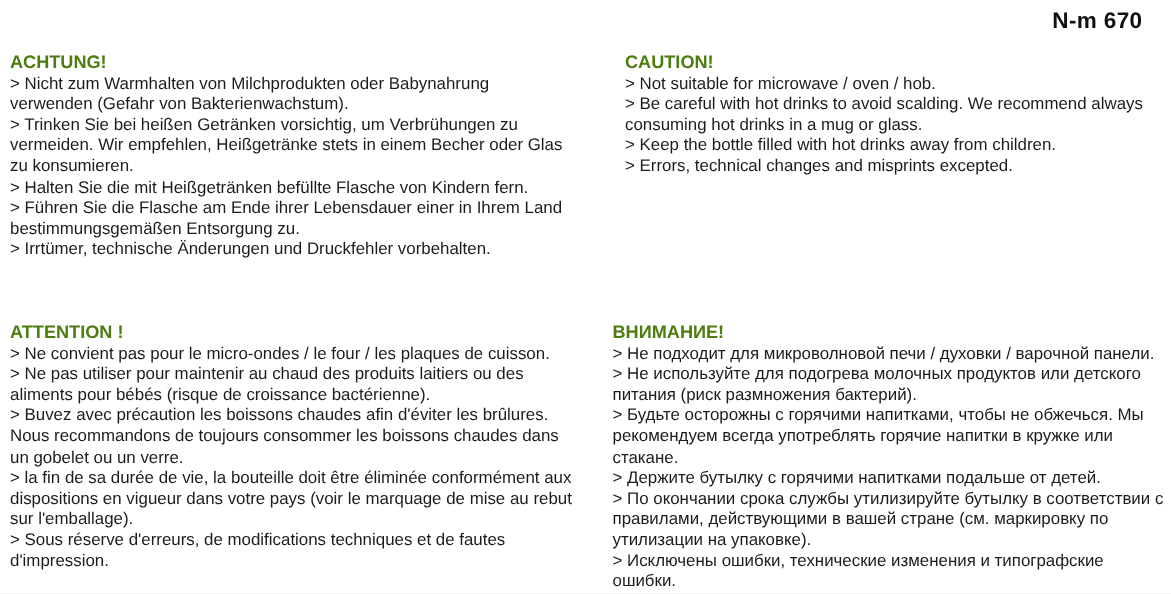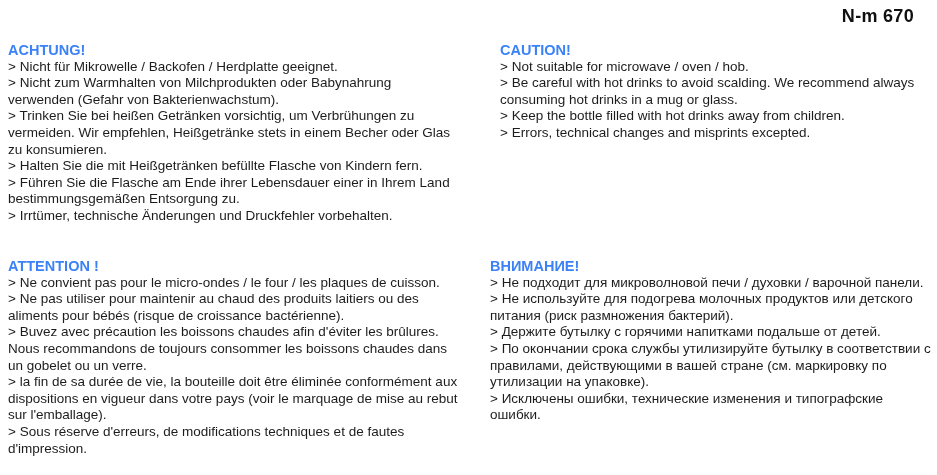--- a/index.html
+++ b/index.html
@@ -22,40 +22,39 @@
     color: #101010;
   }
   .warn-section {
     position: absolute;
     font-size: 13.5px;
     line-height: 16.6px;
   }
   .warn-section .heading {
     font-size: 14.5px;
     font-weight: 700;
-    color: #3b82f6;
+    color: #4d7c0f;
     margin: 0;
     line-height: 16.6px;
   }
   .warn-section p { margin: 0; }
   .sec-de { left: 8px;   top: 42px;  width: 452px; }
   .sec-en { left: 500px; top: 42px;  width: 443px; }
   .sec-fr { left: 8px;   top: 258px; width: 452px; }
   .sec-ru { left: 490px; top: 258px; width: 447px; }
 </style>
 </head>
 <body>
 
 <div class="sheet">
 
   <div class="doc-code">N-m 670</div>
 
   <div class="warn-section sec-de">
     <p class="heading">ACHTUNG!</p>
-    <p>&gt; Nicht für Mikrowelle / Backofen / Herdplatte geeignet.</p>
     <p>&gt; Nicht zum Warmhalten von Milchprodukten oder Babynahrung verwenden (Gefahr von Bakterienwachstum).</p>
     <p>&gt; Trinken Sie bei heißen Getränken vorsichtig, um Verbrühungen zu vermeiden. Wir empfehlen, Heißgetränke stets in einem Becher oder Glas zu konsumieren.</p>
     <p>&gt; Halten Sie die mit Heißgetränken befüllte Flasche von Kindern fern.</p>
     <p>&gt; Führen Sie die Flasche am Ende ihrer Lebensdauer einer in Ihrem Land bestimmungsgemäßen Entsorgung zu.</p>
     <p>&gt; Irrtümer, technische Änderungen und Druckfehler vorbehalten.</p>
   </div>
 
   <div class="warn-section sec-en">
     <p class="heading">CAUTION!</p>
     <p>&gt; Not suitable for microwave / oven / hob.</p>
@@ -70,18 +69,19 @@
     <p>&gt; Ne pas utiliser pour maintenir au chaud des produits laitiers ou des aliments pour bébés (risque de croissance bactérienne).</p>
     <p>&gt; Buvez avec précaution les boissons chaudes afin d'éviter les brûlures. Nous recommandons de toujours consommer les boissons chaudes dans un gobelet ou un verre.</p>
     <p>&gt; la fin de sa durée de vie, la bouteille doit être éliminée conformément aux dispositions en vigueur dans votre pays (voir le marquage de mise au rebut sur l'emballage).</p>
     <p>&gt; Sous réserve d'erreurs, de modifications techniques et de fautes d'impression.</p>
   </div>
 
   <div class="warn-section sec-ru">
     <p class="heading">ВНИМАНИЕ!</p>
     <p>&gt; Не подходит для микроволновой печи / духовки / варочной панели.</p>
     <p>&gt; Не используйте для подогрева молочных продуктов или детского питания (риск размножения бактерий).</p>
+    <p>&gt; Будьте осторожны с горячими напитками, чтобы не обжечься. Мы рекомендуем всегда употреблять горячие напитки в кружке или стакане.</p>
     <p>&gt; Держите бутылку с горячими напитками подальше от детей.</p>
     <p>&gt; По окончании срока службы утилизируйте бутылку в соответствии с правилами, действующими в вашей стране (см. маркировку по утилизации на упаковке).</p>
     <p>&gt; Исключены ошибки, технические изменения и типографские ошибки.</p>
   </div>
 
 </div>
 
 </body></html>

